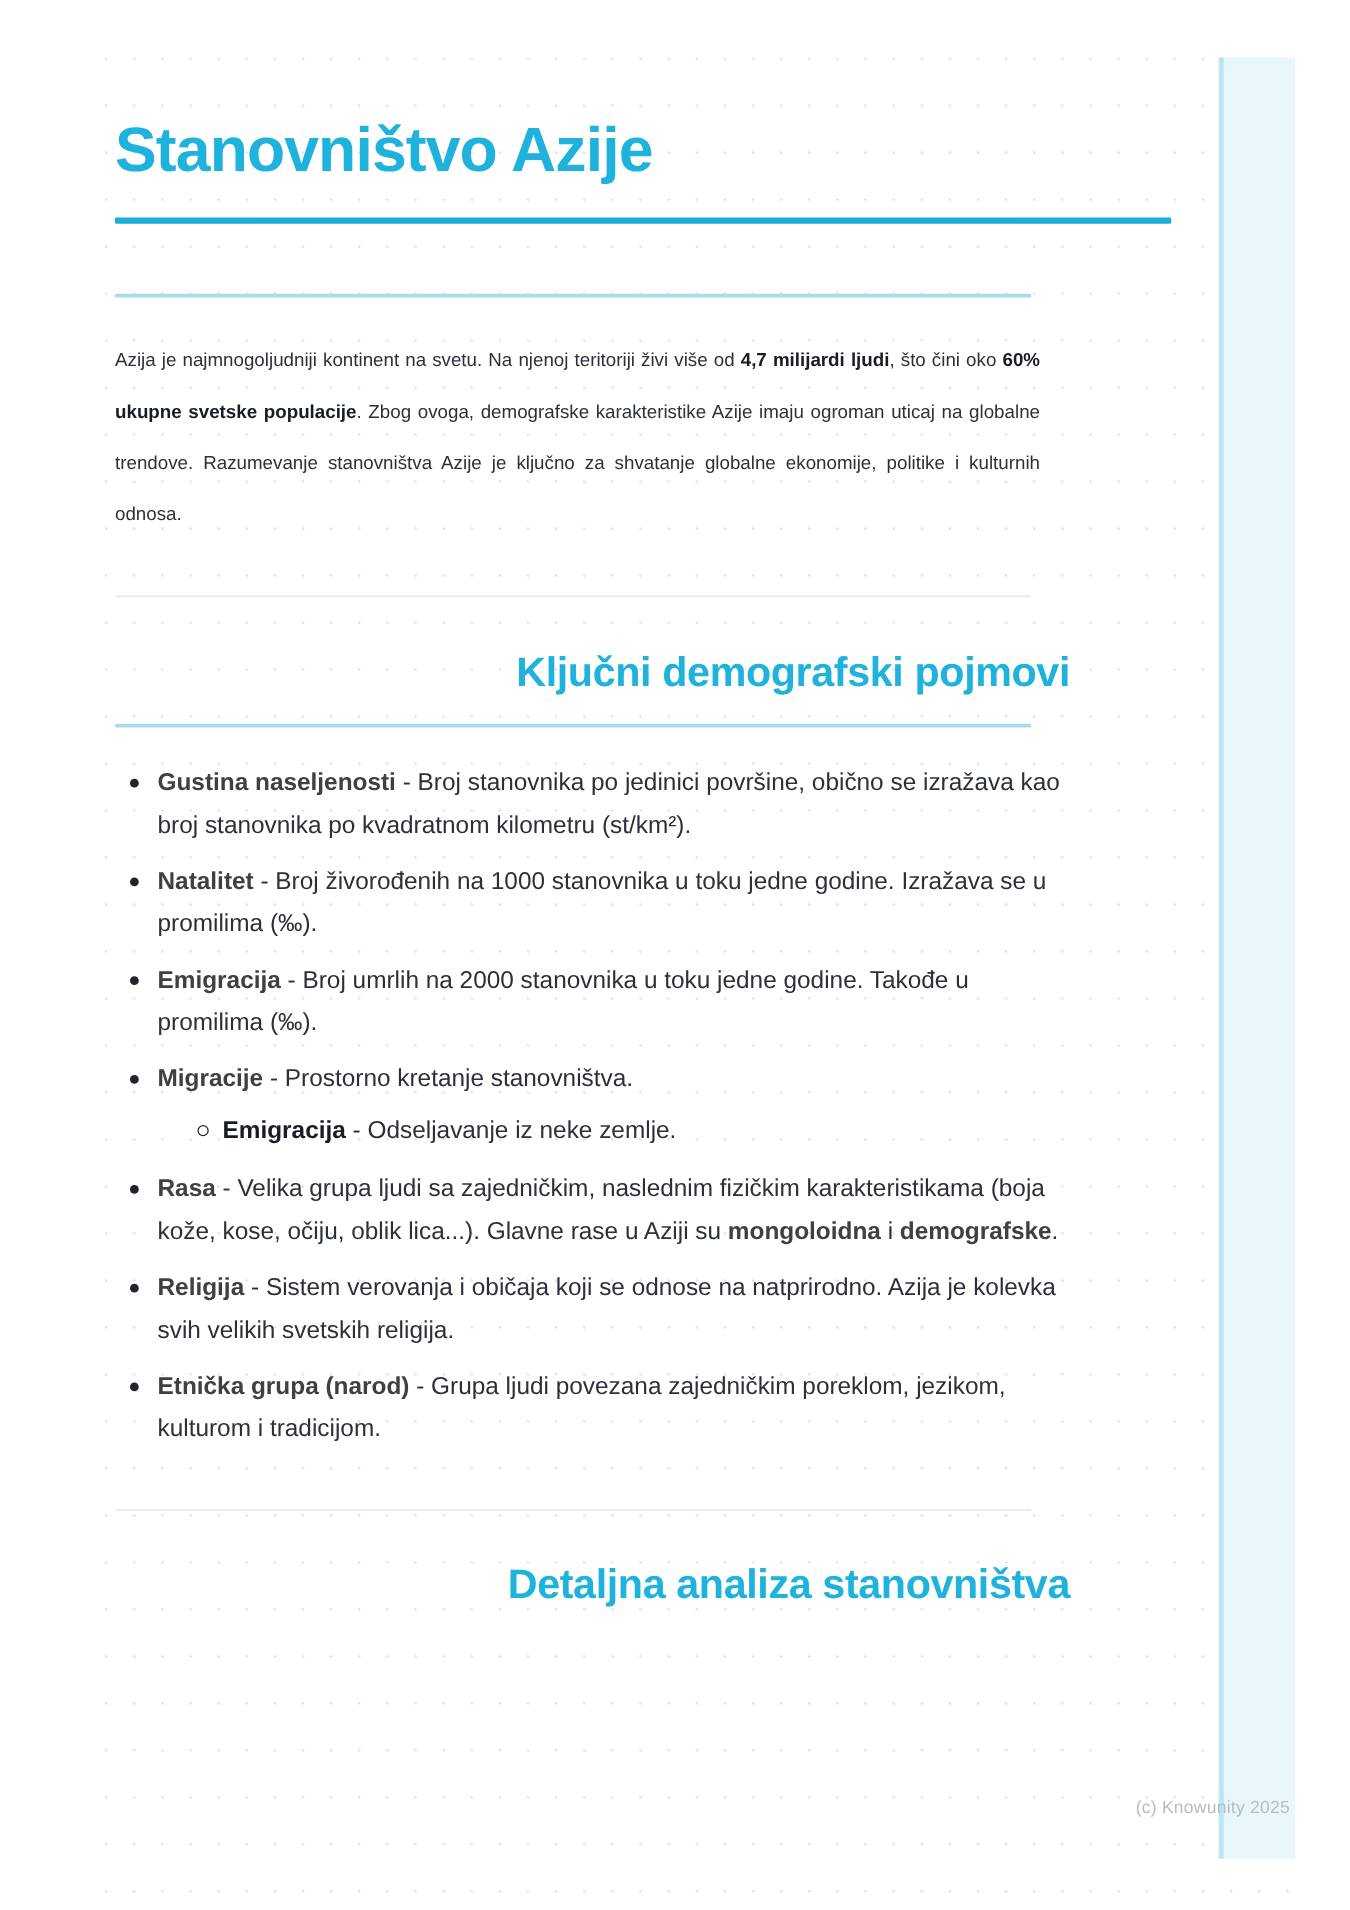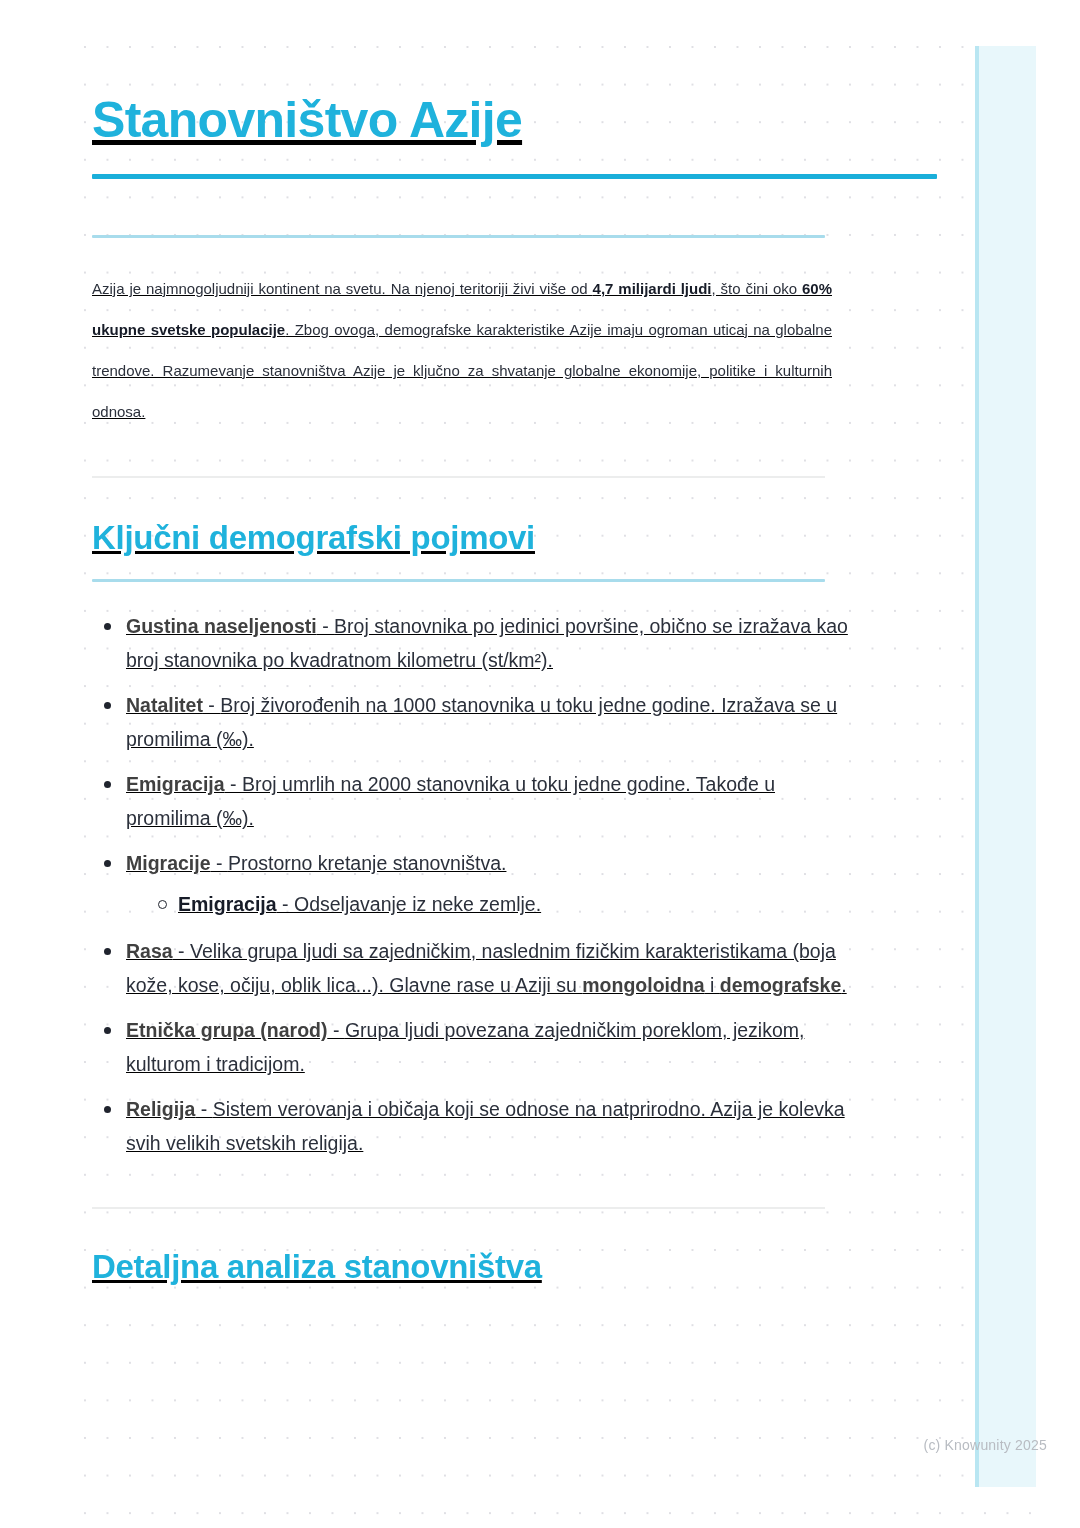--- a/index.html
+++ b/index.html
@@ -44,21 +44,20 @@
     pointer-events: none;
   }
 
   
   #page {
     position: relative;
     z-index: 2;
     padding: 0 0 0 92px;
     width: 856px;
     height: 1528px;
-    text-decoration: underline;
   }
 
   
   #doc-title {
     font-size: 50px;
     font-weight: 700;
     color: #1fb2dc;
     letter-spacing: -0.7px;
     line-height: 1;
     padding-top: 95px;
@@ -77,20 +76,21 @@
   .section-heading {
     font-size: 31px;
     font-weight: 700;
     color: #1fb2dc;
     letter-spacing: -0.3px;
     line-height: 1.1;
     white-space: nowrap;
   }
   .section-heading.h-large {
     font-size: 33px;
+    text-align: right;
   }
 
   .rule-secondary {
     height: 3px;
     background: #a8dcec;
     width: 733px;
     border-radius: 1px;
   }
 
   #intro-heading-wrap { margin-top: 56px; }
@@ -178,21 +178,21 @@
     font-size: 21px;
     color: #20242e;
   }
 
   
   #detail-heading-wrap { margin-top: 40px; }
 
   
   #footer-credit {
     position: absolute;
-    right: 33px;
+    right: 48px;
     top: 1437px;
     font-size: 14px;
     color: #b8bcc2;
     letter-spacing: 0.2px;
     z-index: 3;
     white-space: nowrap;
   }
 </style>
 </head>
 <body>
@@ -228,23 +228,23 @@
 
 
     <li><b>Migracije</b><span> - </span><span>Prostorno kretanje stanovništva.</span>
       <ul class="sub-list">
         <li><b>Emigracija</b><span> - </span><span>Odseljavanje iz neke zemlje.</span></li>
       </ul>
     </li>
 
     <li><b>Rasa</b><span> - </span><span>Velika grupa ljudi sa zajedničkim, naslednim fizičkim karakteristikama (boja kože, kose, očiju, oblik lica...). Glavne rase u Aziji su </span><b>mongoloidna</b><span> i </span><b>demografske</b><span>.</span></li>
 
+    <li><b>Religija</b><span> - </span><span>Sistem verovanja i običaja koji se odnose na natprirodno. Azija je kolevka svih velikih svetskih religija.</span></li>
+
     <li><b>Etnička grupa (narod)</b><span> - </span><span>Grupa ljudi povezana zajedničkim poreklom, jezikom, kulturom i tradicijom.</span></li>
-
-    <li><b>Religija</b><span> - </span><span>Sistem verovanja i običaja koji se odnose na natprirodno. Azija je kolevka svih velikih svetskih religija.</span></li>
 
   </ul>
 
   <div id="sep-2" class="rule-thin"></div>
 
   <div id="detail-heading-wrap">
     <h2 class="section-heading h-large">Detaljna analiza stanovništva</h2>
 
   </div>
 

